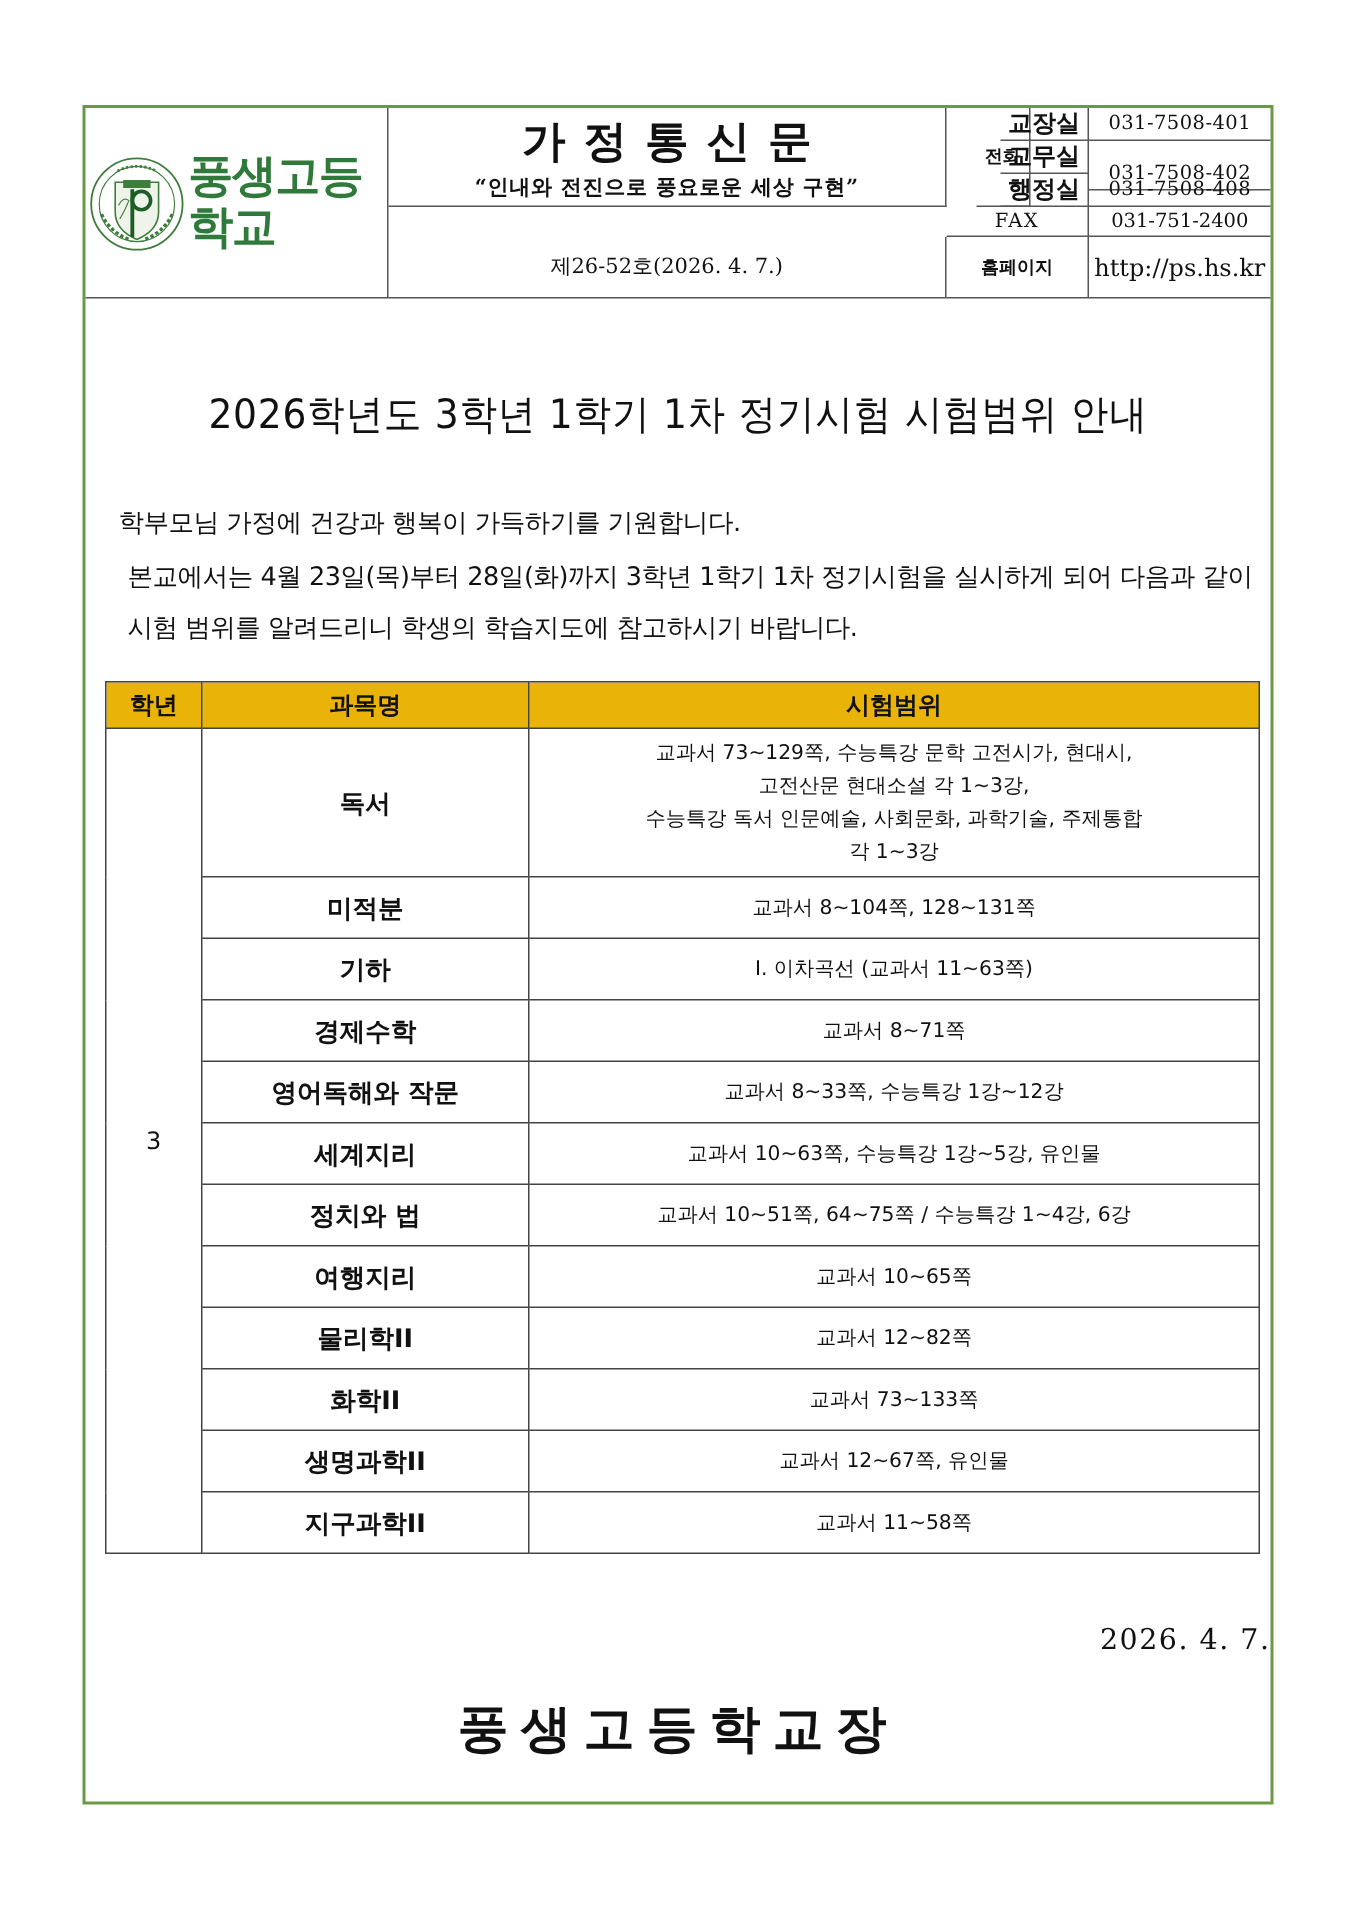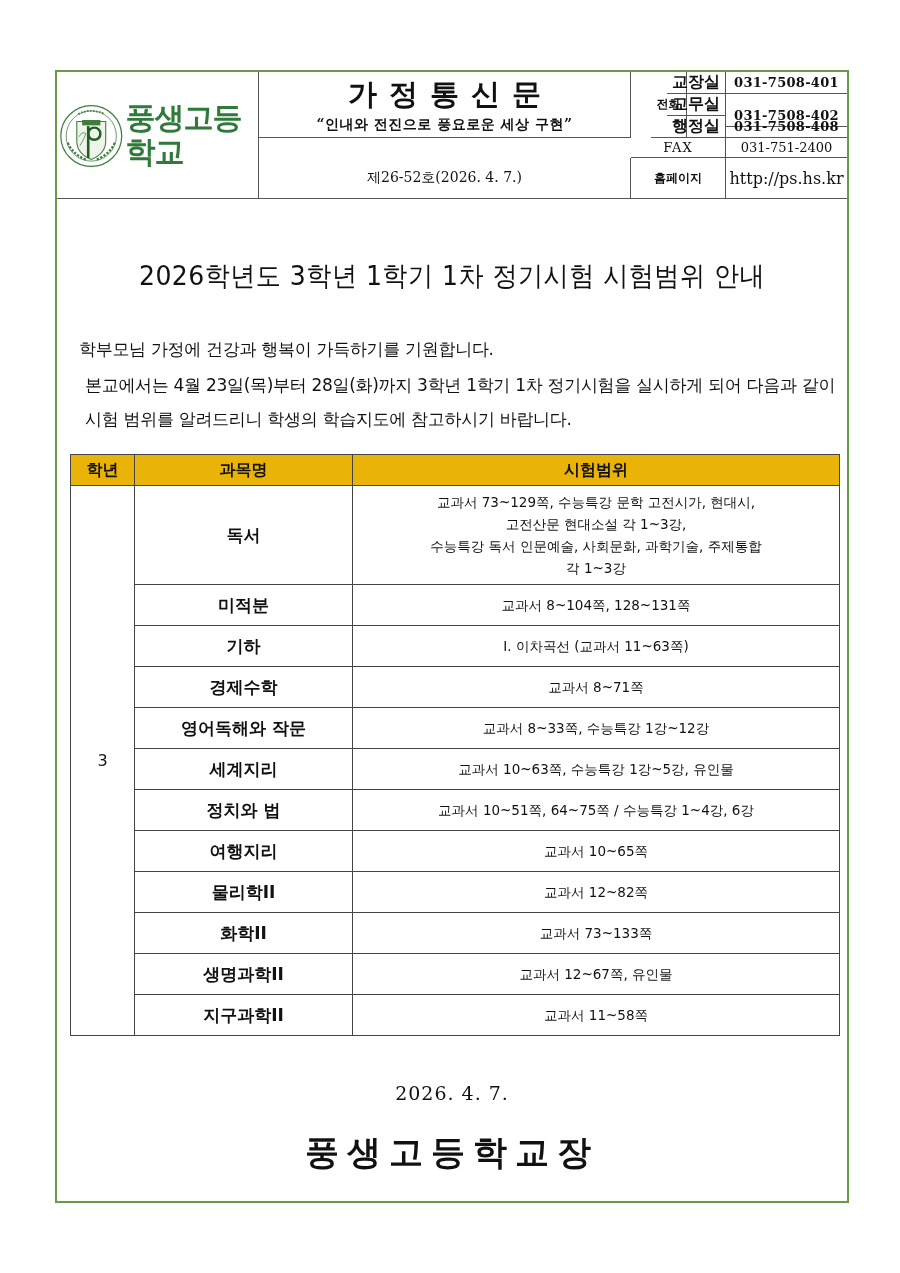--- a/index.html
+++ b/index.html
@@ -16,21 +16,21 @@
   .school-name {
     font-family: "DejaVu Sans", sans-serif; font-weight: bold; font-size: 30px; color: #2f7a3a;
     letter-spacing: -1px; line-height: 34px; margin-top: 0px;
   }
   .title-cell { left: 202px; top: 0; width: 372px; height: 66px; border-right: 1px solid #555; border-bottom: 1px solid #555; flex-direction: column; }
   .main-title { font-family: "DejaVu Sans", sans-serif; font-weight: bold; font-size: 29px; letter-spacing: 12px; margin-left: 12px; line-height: 36px; }
   .motto { font-size: 14px; font-weight: bold; margin-top: 4px; letter-spacing: 0.5px; }
   .issue-cell { left: 202px; top: 86px; width: 372px; height: 40px; border-right: 1px solid #555; font-size: 14px; }
   .tel-label { left: 574px; top: 0; width: 36px; height: 66px; border-right: 1px solid #555; border-bottom: 1px solid #555; font-size: 12px; font-weight: bold; margin-left: 20px; }
   .office-label { left: 610px; width: 59px; height: 22px; border-right: 1px solid #555; border-bottom: 1px solid #555; font-size: 16px; font-weight: bold; }
-  .phone-val { left: 669px; width: 121px; height: 22px; border-bottom: 1px solid #555; font-size: 13px; letter-spacing: 0.3px; font-weight: bold; }
+  .phone-val { left: 669px; width: 121px; height: 22px; border-bottom: 1px solid #555; font-size: 13px; letter-spacing: 0.3px; }
   .fax-label { left: 574px; top: 66px; width: 95px; height: 20px; border-right: 1px solid #555; border-bottom: 1px solid #555; font-size: 13px; letter-spacing: 1px; }
   .fax-val { left: 669px; top: 66px; width: 121px; height: 20px; border-bottom: 1px solid #555; font-size: 13px; }
   .home-label { left: 574px; top: 86px; width: 95px; height: 40px; border-right: 1px solid #555; font-size: 12px; font-weight: bold; }
   .home-val { left: 669px; top: 86px; width: 121px; height: 40px; font-size: 16px; }
 
   
   .doc-title {
     position: absolute; left: 0; top: 186px; width: 790px; text-align: center;
     font-family: "DejaVu Sans", sans-serif; font-size: 27px; letter-spacing: 0.5px; transform: scaleX(0.93);
   }
@@ -42,21 +42,21 @@
     position: absolute; left: 13px; top: 382px; width: 769px; border-collapse: collapse;
     font-family: "DejaVu Sans", sans-serif; table-layout: fixed;
   }
   table.exam th, table.exam td { border: 1px solid #444; text-align: center; vertical-align: middle; padding: 0; }
   table.exam th { background: #eab308; font-size: 16px; font-weight: bold; height: 30px; }
   table.exam td.grade { font-size: 16px; }
   table.exam td.subject { font-size: 17px; font-weight: bold; height: 40px; }
   table.exam td.range { font-size: 13.5px; line-height: 22px; }
   table.exam tr.tall td.subject { height: 98px; }
 
-  .date-line { position: absolute; left: 0; top: 1010px; width: 790px; text-align: center; font-size: 19px; letter-spacing: 1px; }
+  .date-line { position: absolute; left: 0; top: 1010px; width: 790px; text-align: right; font-size: 19px; letter-spacing: 1px; }
   .signer { position: absolute; left: 0; top: 1058px; width: 790px; text-align: center; font-family: "DejaVu Sans", sans-serif; font-size: 34px; letter-spacing: 8px; font-weight: bold; }
 </style>
 </head>
 <body>
 
 <div class="frame">
 
   <div class="hdr">
     <div class="cell logo-cell">
       <svg class="logo-svg" viewBox="0 0 90 86">

